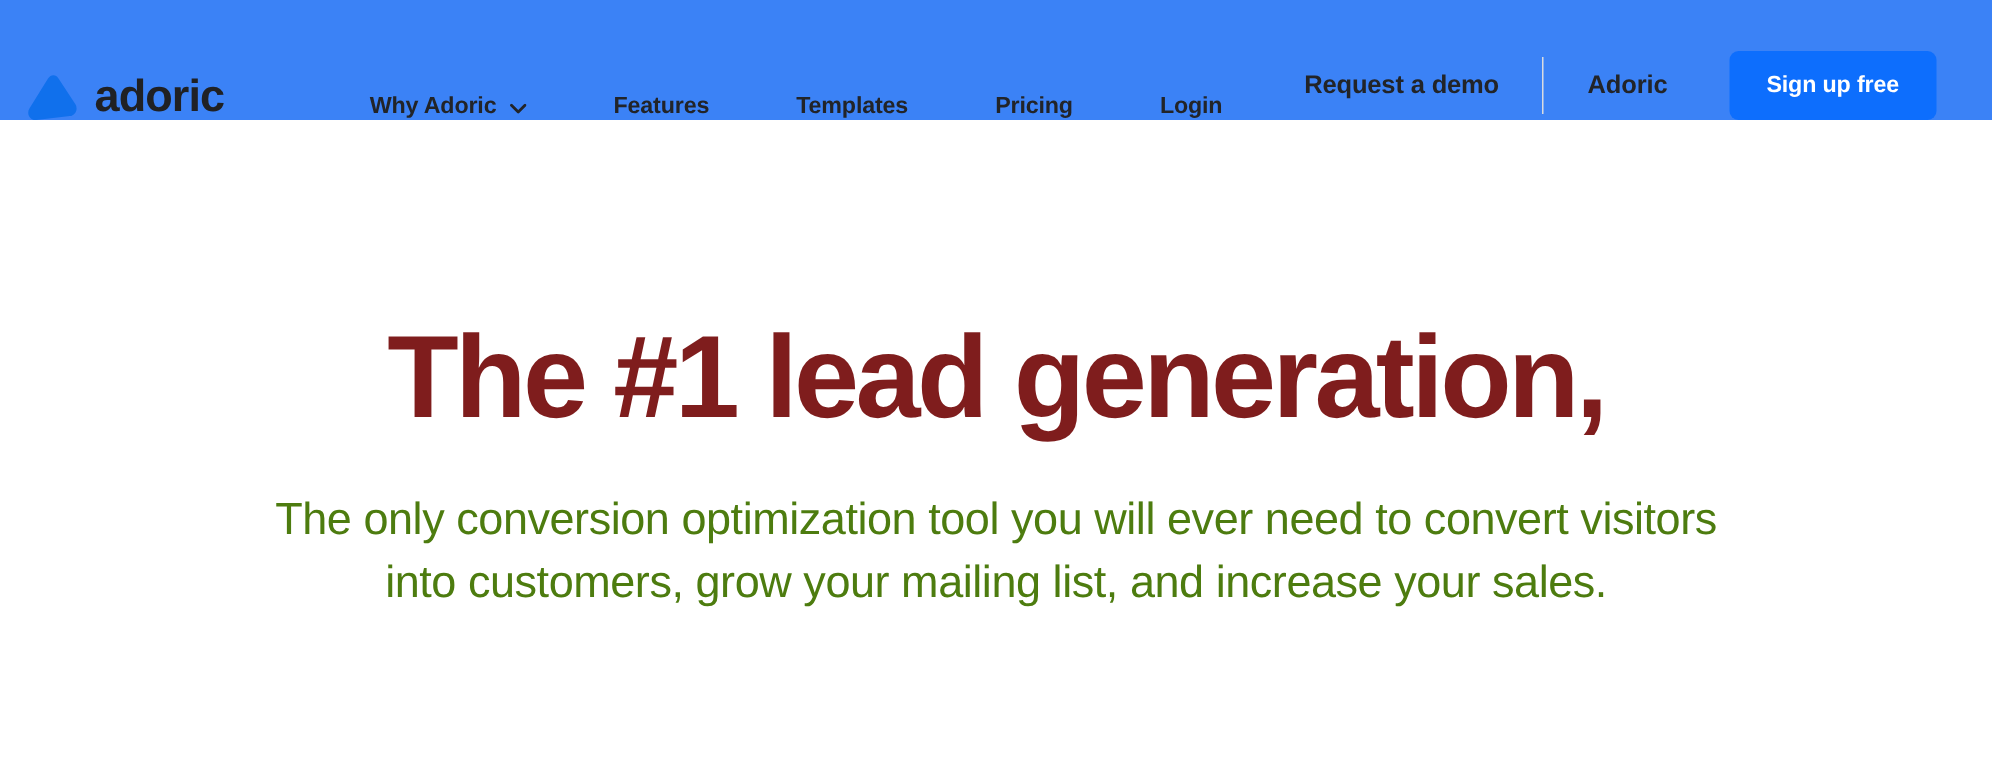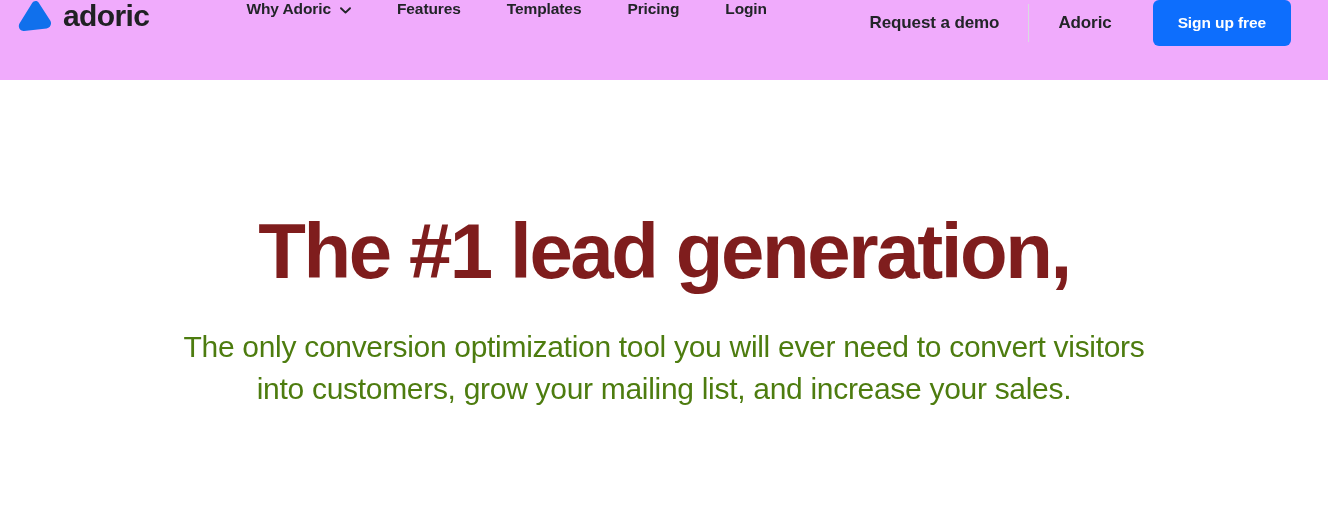--- a/index.html
+++ b/index.html
@@ -13,24 +13,24 @@
     background: #ffffff;
     font-family: "Liberation Sans", sans-serif;
     overflow: hidden;
     -webkit-font-smoothing: antialiased;
   }
 
   
   .site-header {
     height: 80px;
     display: flex;
-    align-items: flex-start;
+    align-items: flex-end;
     padding: 0 37px 0 18px;
     box-sizing: border-box;
-    background: #f0abfc;
+    background: #3b82f6;
   }
 
   .brand {
     display: flex;
     align-items: center;
     gap: 11px;
     text-decoration: none;
     flex: 0 0 auto;
   }
   .brand-mark {
@@ -45,21 +45,21 @@
     color: #202124;
     letter-spacing: -0.6px;
     line-height: 1;
   }
 
   
   .primary-nav {
     display: flex;
     align-items: center;
     margin-left: 74px;
-    gap: 0;
+    gap: 12px;
   }
   .nav-link {
     display: flex;
     align-items: center;
     gap: 9px;
     font-size: 15.5px;
     font-weight: 700;
     color: #222428;
     text-decoration: none;
     padding: 0 23px;

